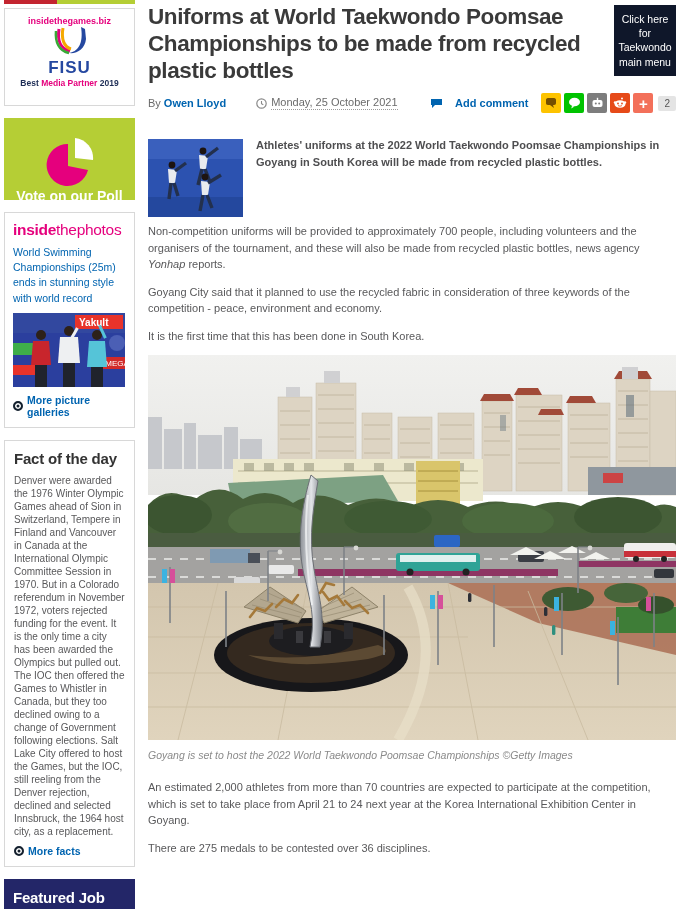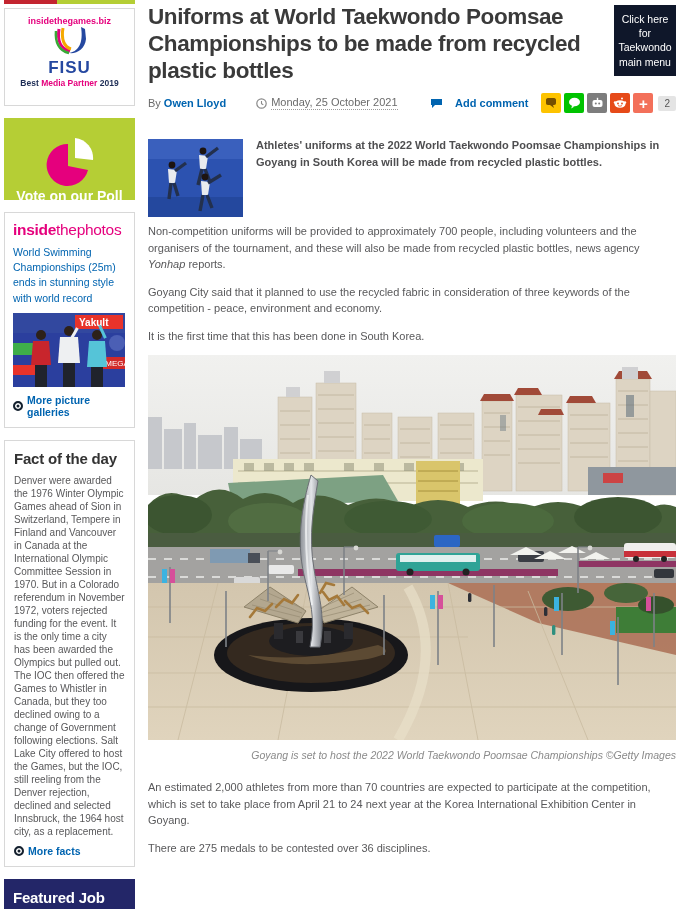--- a/index.html
+++ b/index.html
@@ -60,21 +60,21 @@
   .sbtn.plus { background:#f3705a; color:#fff; font-size:15px; font-weight:bold; }
   .share-count { background:#e4e4e4; color:#555; font-size:10px; padding:2px 6px; margin-left:2px; border-radius:2px; }
 
   article { margin-top:24px; }
   article p { font-size:11px; color:#58585a; line-height:1.5; margin-bottom:11px; }
   article p.lead { font-weight:bold; color:#4e4e50; }
   .thumb { float:left; width:95px; height:78px; margin:2px 13px 6px 0; }
   .clearfix::after { content:""; display:block; clear:both; }
 
   figure.photo { width:528px; height:385px; margin-top:4px; }
-  figcaption { font-size:10.5px; color:#8a8a8a; font-style:italic; text-align:right; margin:9px 0 18px 0; }
+  figcaption { font-size:10.5px; color:#8a8a8a; font-style:italic; text-align:left; margin:9px 0 18px 0; }
 
   .icon-svg { display:block; }
 </style>
 </head>
 <body>
 
 <div class="page">
 
   <aside class="sidebar">
 

